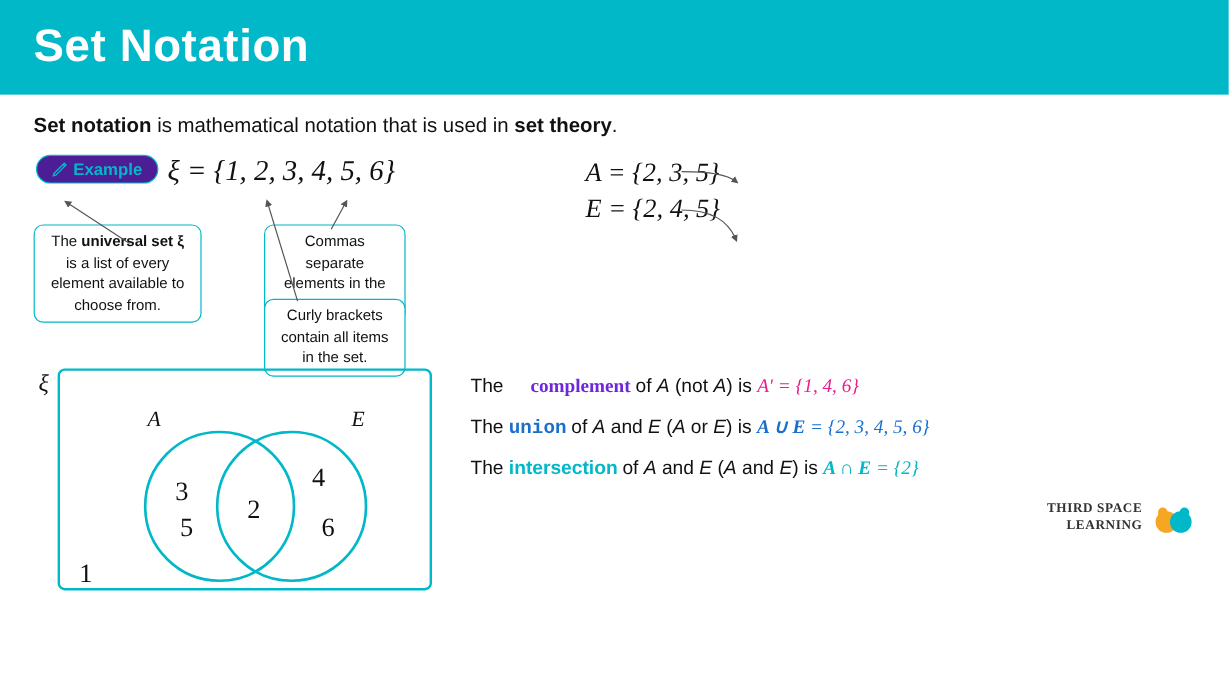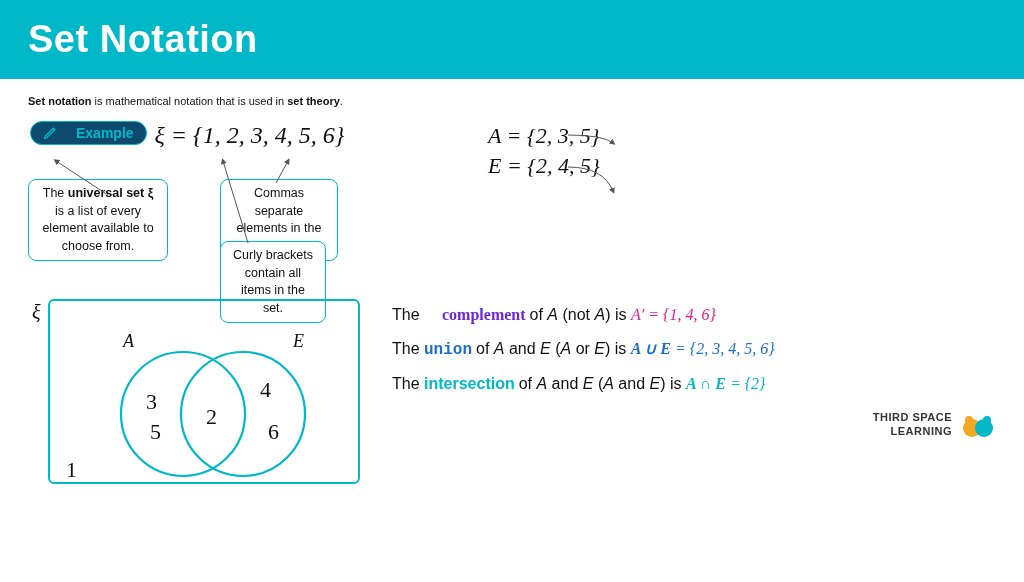--- a/index.html
+++ b/index.html
@@ -22,21 +22,21 @@
       font-weight: 800;
       letter-spacing: 0.5px;
     }
 
     .main-content {
       padding: 16px 28px 10px 28px;
       background: #fff;
     }
 
     .intro-line {
-      font-size: 11px;
+      font-size: 17px;
       color: #111;
       margin-bottom: 14px;
     }
     .intro-line b { font-weight: 700; }
 
     .top-section {
       display: flex;
       align-items: flex-start;
       gap: 0px;
       margin-bottom: 8px;
@@ -45,29 +45,29 @@
     
     .left-example {
       flex: 0 0 430px;
       position: relative;
       min-height: 170px;
     }
 
     .example-tag {
       display: inline-flex;
       align-items: center;
-      background: #0c4a6e;
+      background: #4c1d95;
       border: 1.5px solid #00b8c8;
       border-radius: 18px;
       padding: 3px 12px;
       font-size: 14px;
       font-weight: 700;
       color: #00b8c8;
       margin-bottom: 4px;
-      gap: 19px;
+      gap: 4px;
     }
     .example-tag svg { width: 14px; height: 14px; }
 
     .example-line {
       display: flex;
       align-items: center;
       gap: 8px;
       margin-left: 2px;
       margin-bottom: 0px;
     }
@@ -99,21 +99,21 @@
       width: 140px;
     }
     .bubble-commas {
       left: 192px;
       top: 58px;
       width: 118px;
     }
     .bubble-curly {
       left: 192px;
       top: 120px;
-      width: 106px;
+      width: 118px;
     }
 
     
     .arrows-svg {
       position: absolute;
       top: 0; left: 0;
       width: 430px;
       height: 185px;
       pointer-events: none;
       overflow: visible;
@@ -233,20 +233,21 @@
       margin-top: 6px;
     }
     .logo-text {
       font-size: 11px;
       font-weight: 700;
       color: #333;
       text-align: right;
       line-height: 1.3;
       text-transform: uppercase;
       letter-spacing: 0.5px;
+      font-family: Liberation Serif, serif;
     }
     .logo-icon {
       width: 36px;
       height: 36px;
     }
   </style>
 </head>
 <body>
 
 <div class="header">

